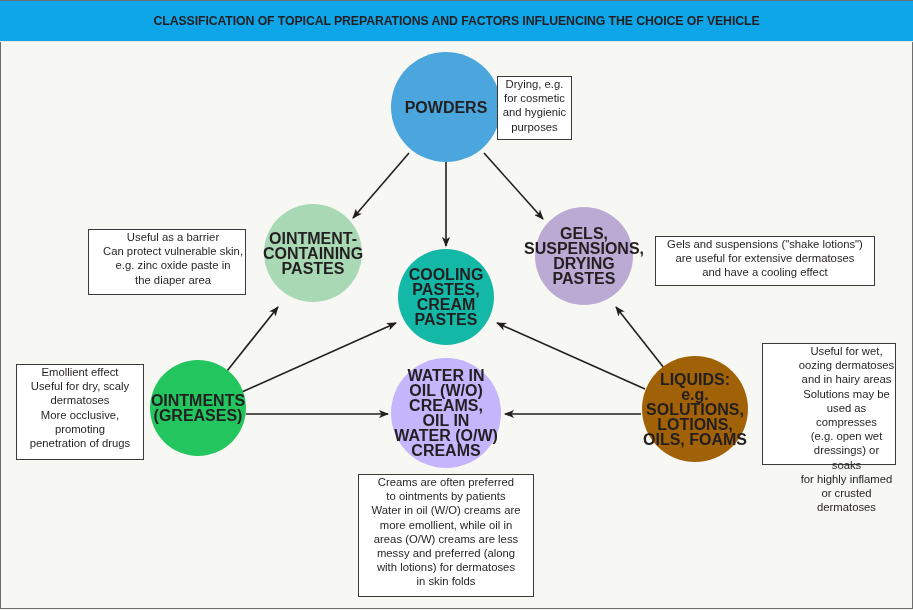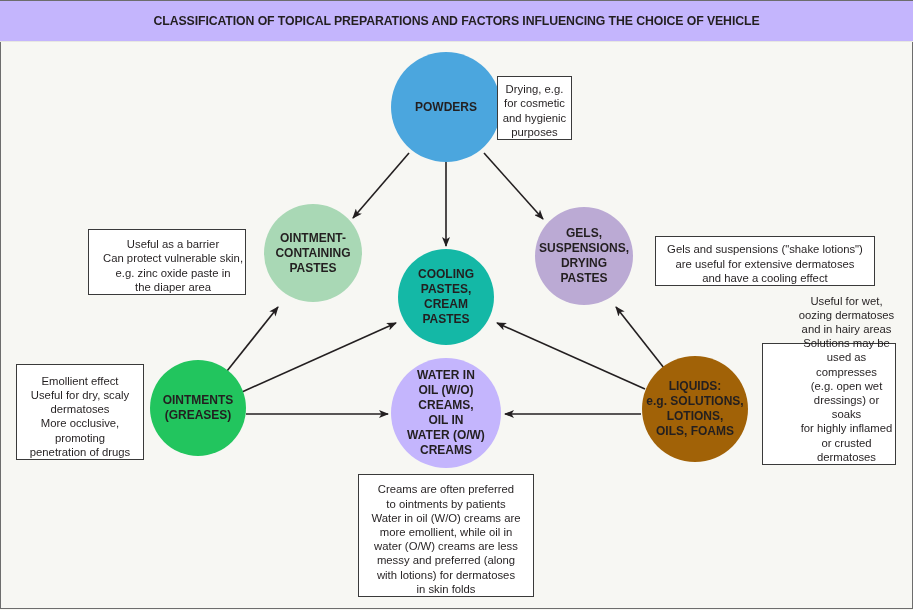--- a/index.html
+++ b/index.html
@@ -1,29 +1,29 @@
 <!DOCTYPE html>
 <html><head>
 <meta charset="utf-8">
 <style>
   html, body { margin:0; padding:0; }
   body { width:913px; height:610px; background:#F7F7F3; position:relative; overflow:hidden;
          font-family:"Liberation Sans", sans-serif; color:#231F20; }
   .frame { position:absolute; left:0; top:0; width:911px; height:608px; border:1px solid #6d6d6d; border-top:none; }
-  .header { position:absolute; left:0; top:0; width:913px; height:42px; background:#c4b5fd;
+  .header { position:absolute; left:0; top:0; width:913px; height:42px; background:#0ea5e9;
             border-top:1px solid #6d6d6d; border-bottom:1px solid #e7e7e2; box-sizing:border-box;
             display:flex; align-items:center; justify-content:center; }
   .header-title { font-weight:bold; font-size:12.3px; letter-spacing:-0.1px; color:#231F20; }
   svg.arrows { position:absolute; left:0; top:0; }
   .node { position:absolute; border-radius:50%; display:flex; align-items:center; justify-content:center;
-          text-align:center; font-weight:bold; font-size:12px; line-height:15px; color:#231F20;
+          text-align:center; font-weight:bold; font-size:16px; line-height:15px; color:#231F20;
           white-space:pre-line; }
   .box { position:absolute; background:#fff; border:1.5px solid #3a3a3a; box-sizing:border-box;
          font-size:11.3px; line-height:14.2px; text-align:center; white-space:pre-line;
-         display:flex; align-items:flex-end; justify-content:center; color:#231F20; }
+         display:flex; align-items:flex-start; justify-content:center; color:#231F20; }
 </style>
 </head>
 <body>
 
 <div class="frame"></div>
 
 <div class="header">
   <span class="header-title">CLASSIFICATION OF TOPICAL PREPARATIONS AND FACTORS INFLUENCING THE CHOICE OF VEHICLE</span>
 </div>
 
@@ -128,17 +128,17 @@
 dressings) or soaks
 for highly inflamed
 or crusted dermatoses</span>
 </div>
 
 <div class="box" style="left:358px; top:474px; width:176px; height:123px;">
   <span>Creams are often preferred
 to ointments by patients
 Water in oil (W/O) creams are
 more emollient, while oil in
-water (O/W) creams are less
+areas (O/W) creams are less
 messy and preferred (along
 with lotions) for dermatoses
 in skin folds</span>
 </div>
 
 </body></html>

